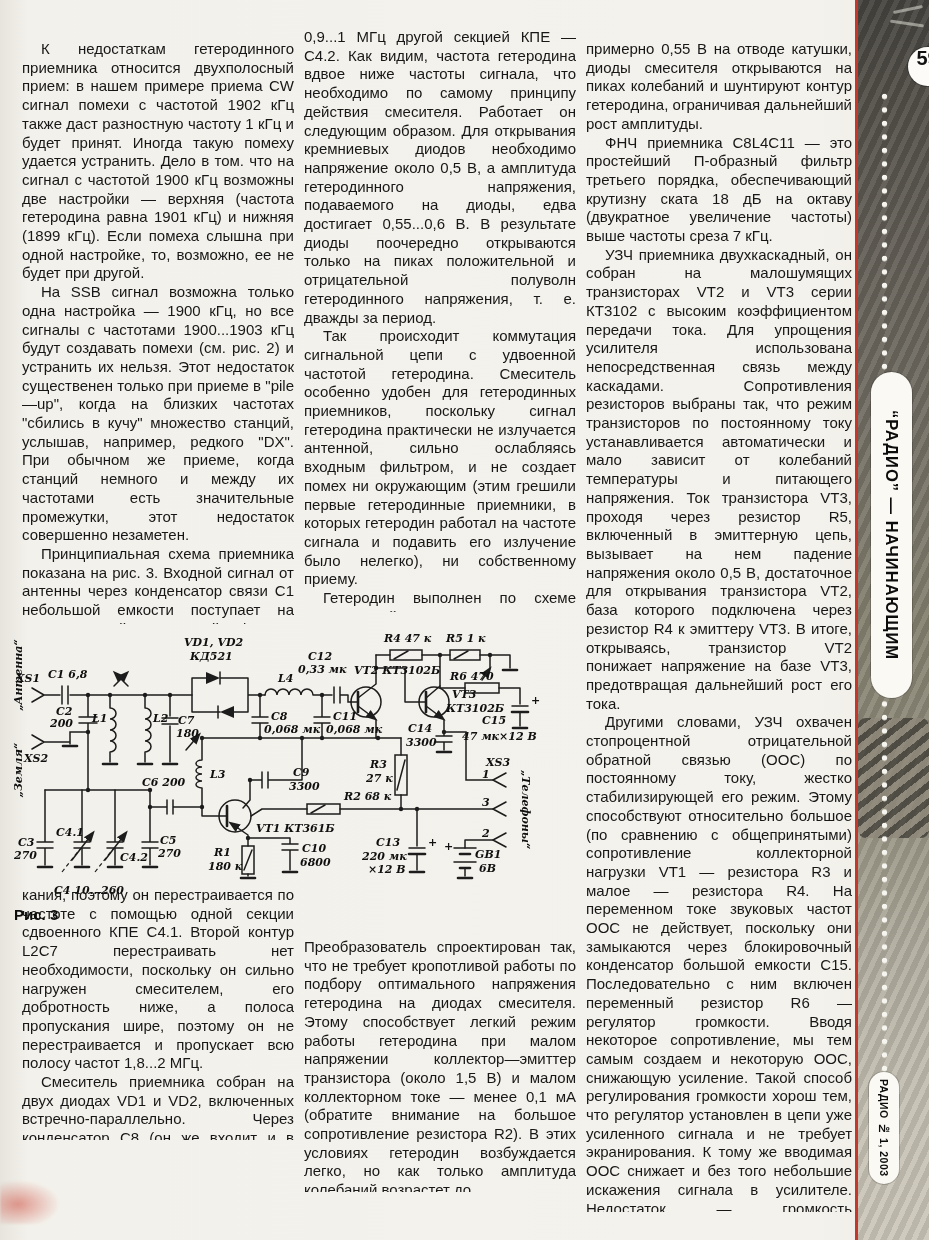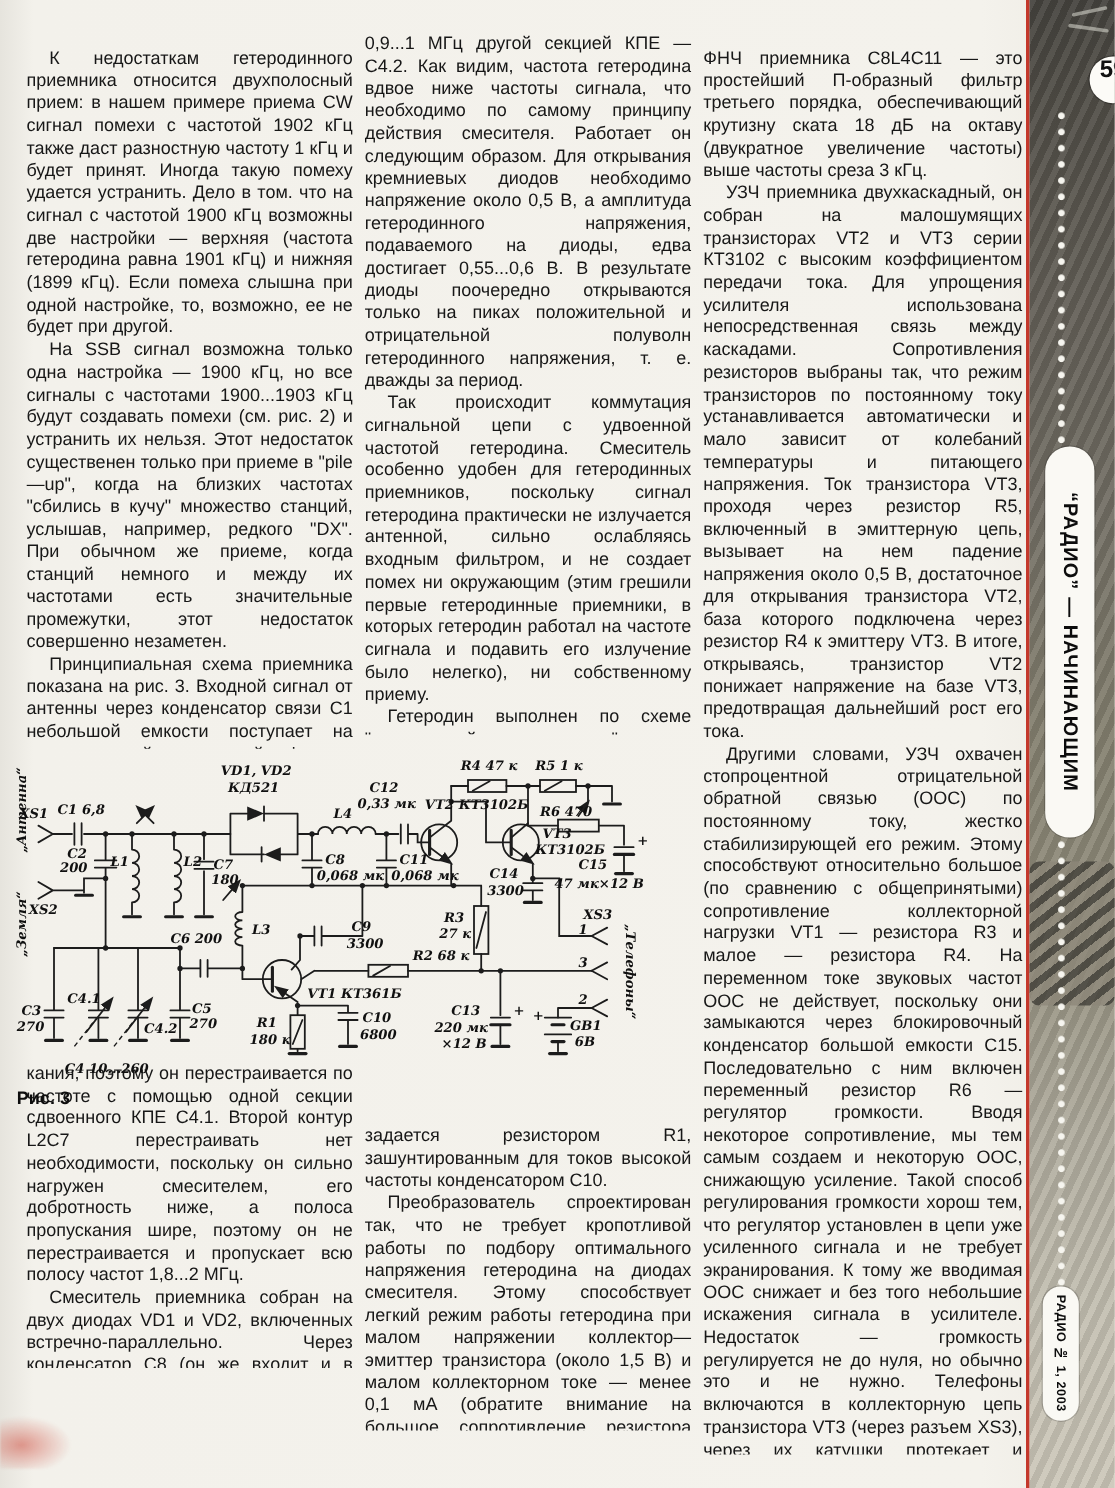--- a/index.html
+++ b/index.html
@@ -51,30 +51,30 @@
       <p>К недостаткам гетеродинного приемника относится двухполосный прием: в нашем примере приема CW сигнал помехи с частотой 1902 кГц также даст разностную частоту 1 кГц и будет принят. Иногда такую помеху удается устранить. Дело в том. что на сигнал с частотой 1900 кГц возможны две настройки — верхняя (частота гетеродина равна 1901 кГц) и нижняя (1899 кГц). Если помеха слышна при одной настройке, то, возможно, ее не будет при другой.</p>
       <p>На SSB сигнал возможна только одна настройка — 1900 кГц, но все сигналы с частотами 1900...1903 кГц будут создавать помехи (см. рис. 2) и устранить их нельзя. Этот недостаток существенен только при приеме в "pile—up", когда на близких частотах "сбились в кучу" множество станций, услышав, например, редкого "DX". При обычном же приеме, когда станций немного и между их частотами есть значительные промежутки, этот недостаток совершенно незаметен.</p>
       <p>Принципиальная схема приемника показана на рис. 3. Входной сигнал от антенны через конденсатор связи С1 небольшой емкости поступает на двухконтурный полосовой фильтр. Первый контур фильтра L1C2C3C4.1 имеет относительно высокую добротность и, следовательно, узкую полосу пропус-</p>
     </div>
   <div class="col cont" style="left:304px;top:28px;width:272px;height:584px">
       <p>0,9...1 МГц другой секцией КПЕ — С4.2. Как видим, частота гетеродина вдвое ниже частоты сигнала, что необходимо по самому принципу действия смесителя. Работает он следующим образом. Для открывания кремниевых диодов необходимо напряжение около 0,5 В, а амплитуда гетеродинного напряжения, подаваемого на диоды, едва достигает 0,55...0,6 В. В результате диоды поочередно открываются только на пиках положительной и отрицательной полуволн гетеродинного напряжения, т. е. дважды за период.</p>
       <p>Так происходит коммутация сигнальной цепи с удвоенной частотой гетеродина. Смеситель особенно удобен для гетеродинных приемников, поскольку сигнал гетеродина практически не излучается антенной, сильно ослабляясь входным фильтром, и не создает помех ни окружающим (этим грешили первые гетеродинные приемники, в которых гетеродин работал на частоте сигнала и подавить его излучение было нелегко), ни собственному приему.</p>
       <p>Гетеродин выполнен по схеме "индуктивной трехточки" на транзисторе VT1. Его контур L3C6C5C4.2 включен в коллекторную цепь транзистора, а сигнал обратной связи поступает через конденсатор С9 в эмиттерную цепь. Необходимый ток смещения базы</p>
     </div>
   <div class="col cont" style="left:586px;top:40px;width:266px;height:1172px">
-      <p>ФНЧ приемника C8L4C11 — это простейший П-образный фильтр третьего порядка, обеспечивающий крутизну ската 18 дБ на октаву (двукратное увеличение частоты) выше частоты среза 3 кГц.</p>
+      <p>примерно 0,55 В на отводе катушки, диоды смесителя открываются на пиках колебаний и шунтируют контур гетеродина, ограничивая дальнейший рост амплитуды.</p>
+      <p>ФНЧ приемника C8L4C11 — это простейший П-образный фильтр третьего порядка, обеспечивающий крутизну ската 18 дБ на октаву (двукратное увеличение частоты) выше частоты среза 7 кГц.</p>
       <p>УЗЧ приемника двухкаскадный, он собран на малошумящих транзисторах VT2 и VT3 серии КТ3102 с высоким коэффициентом передачи тока. Для упрощения усилителя использована непосредственная связь между каскадами. Сопротивления резисторов выбраны так, что режим транзисторов по постоянному току устанавливается автоматически и мало зависит от колебаний температуры и питающего напряжения. Ток транзистора VT3, проходя через резистор R5, включенный в эмиттерную цепь, вызывает на нем падение напряжения около 0,5 В, достаточное для открывания транзистора VT2, база которого подключена через резистор R4 к эмиттеру VT3. В итоге, открываясь, транзистор VT2 понижает напряжение на базе VT3, предотвращая дальнейший рост его тока.</p>
       <p>Другими словами, УЗЧ охвачен стопроцентной отрицательной обратной связью (ООС) по постоянному току, жестко стабилизирующей его режим. Этому способствуют относительно большое (по сравнению с общепринятыми) сопротивление коллекторной нагрузки VT1 — резистора R3 и малое — резистора R4. На переменном токе звуковых частот ООС не действует, поскольку они замыкаются через блокировочный конденсатор большой емкости С15. Последовательно с ним включен переменный резистор R6 — регулятор громкости. Вводя некоторое сопротивление, мы тем самым создаем и некоторую ООС, снижающую усиление. Такой способ регулирования громкости хорош тем, что регулятор установлен в цепи уже усиленного сигнала и не требует экранирования. К тому же вводимая ООС снижает и без того небольшие искажения сигнала в усилителе. Недостаток — громкость регулируется не до нуля, но обычно это и не нужно. Телефоны включаются в коллекторную цепь транзистора VT3 (через разъем XS3), через их катушки протекает и переменный ток сигнала, и постоянный ток транзистора, что дополнительно подмагничивает телефоны и улучшает их работу. Налаживания УЗЧ не требует.</p>
     </div>
   <div class="col cont" style="left:22px;top:886px;width:272px;height:254px">
       <p>кания, поэтому он перестраивается по частоте с помощью одной секции сдвоенного КПЕ С4.1. Второй контур L2C7 перестраивать нет необходимости, поскольку он сильно нагружен смесителем, его добротность ниже, а полоса пропускания шире, поэтому он не перестраивается и пропускает всю полосу частот 1,8...2 МГц.</p>
       <p>Смеситель приемника собран на двух диодах VD1 и VD2, включенных встречно-параллельно. Через конденсатор С8 (он же входит и в ФНЧ) на смеситель подается напряжение гетеродина с отвода катушки L3. Гетеродин перестраивается в полосе частот</p>
     </div>
   <div class="col cont" style="left:304px;top:938px;width:272px;height:254px">
-      <p>задается резистором R1, зашунтированным для токов высокой частоты конденсатором С10.</p>
       <p>Преобразователь спроектирован так, что не требует кропотливой работы по подбору оптимального напряжения гетеродина на диодах смесителя. Этому способствует легкий режим работы гетеродина при малом напряжении коллектор—эмиттер транзистора (около 1,5 В) и малом коллекторном токе — менее 0,1 мА (обратите внимание на большое сопротивление резистора R2). В этих условиях гетеродин возбуждается легко, но как только амплитуда колебаний возрастет до</p>
     </div>
 
   <div class="figure">
     <svg viewBox="0 0 568 312">
       <defs>
         <marker id="ah" markerWidth="9" markerHeight="9" refX="5" refY="4" orient="auto">
           <path d="M0,1 L8,4 L0,7 Z" fill="#1c1c1c"></path>
         </marker>
       </defs>

